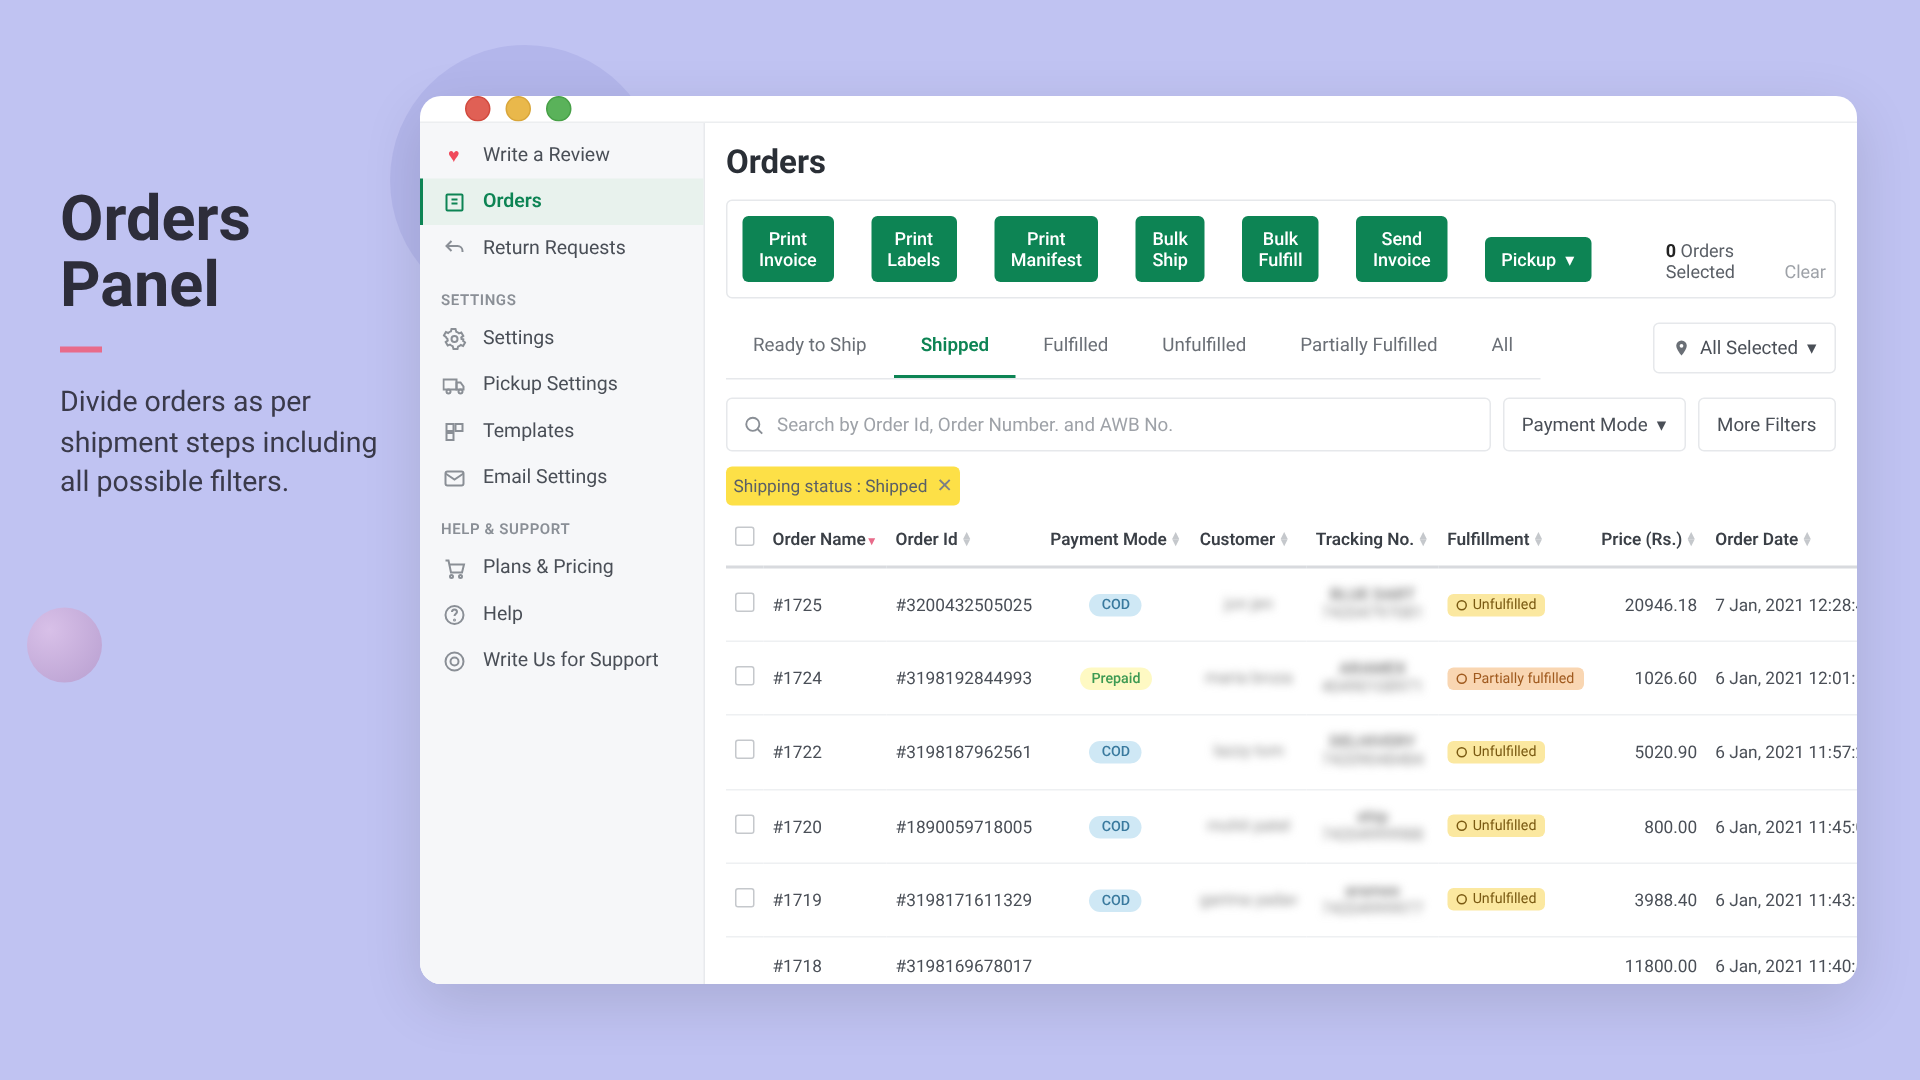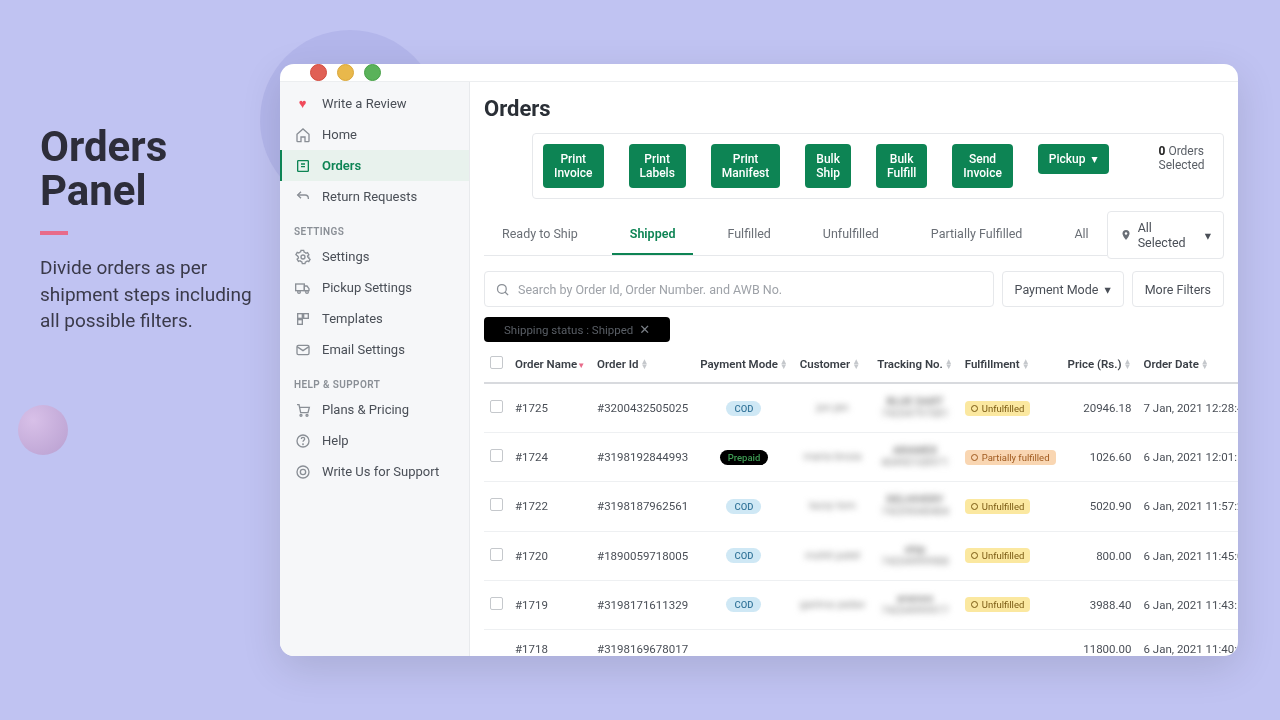--- a/index.html
+++ b/index.html
@@ -25,59 +25,59 @@
 .side-item { display: flex; align-items: center; gap: 11px; padding: 7px 14px; font-size: 13px; color: #4a4f57; cursor: pointer; }
 .side-item.active { background: #e8f2ed; color: #0d8454; font-weight: 600; border-left: 2px solid #0d8454; padding-left: 12px;}
 .side-section { font-size: 10px; font-weight: 600; color: #8a8f96; letter-spacing: 0.4px; padding: 14px 14px 4px; }
 .side-spacer { flex: 1; }
 .side-icon { width: 17px; height: 17px; display: inline-flex; align-items: center; justify-content: center; color: #8a8f96; }
 .side-item.active .side-icon { color: #0d8454; }
 .heart { color: #f04a5b; }
 
 .main { flex: 1; padding: 14px 14px 0; overflow: hidden; display:flex; flex-direction:column; }
 .page-title { font-size: 22px; font-weight: 700; color: #2a2f36; margin-bottom: 12px; }
-.toolbar { display: flex; align-items: flex-start; gap: 25px; border: 1px solid #e6e8eb; border-radius: 4px; padding: 10px; margin-bottom: 12px; margin-left: 48px; }
+.toolbar { display: flex; align-items: flex-end; gap: 25px; border: 1px solid #e6e8eb; border-radius: 4px; padding: 10px; margin-bottom: 12px; }
 .btn-g { background: #0d8454; color: #fff; border: none; padding: 8px 11px; font-size: 12px; border-radius: 4px; cursor: pointer; font-weight: 500; display: inline-flex; align-items: center; gap: 6px; }
 .spacer { flex: 1; }
 .sel-text { font-size: 12px; color: #5a5f66; }
 .sel-text b { color: #222; }
 .clear-link { font-size: 12px; color: #9ea2a8; cursor: pointer; margin-left: 8px; }
 
 .tabsrow { display: flex; align-items: center; }
-.tabs { display: flex; gap: 16px; border-bottom: 1px solid #e6e8eb; flex:0 0 auto; }
+.tabs { display: flex; gap: 0; border-bottom: 1px solid #e6e8eb; flex:0 0 auto; }
 .tab { padding: 12px 18px; font-size: 12.5px; color: #6a6f76; cursor: pointer; border-bottom: 2px solid transparent; }
 .tab.active { color: #0d8454; font-weight: 600; border-bottom-color: #0d8454; }
 .loc-pill { margin-left: auto; border: 1px solid #e6e8eb; border-radius: 4px; padding: 8px 12px; font-size: 12.5px; color: #4a4f57; display: flex; align-items: center; gap: 6px; cursor: pointer; }
 
 .searchrow { display: flex; gap: 8px; margin-top: 12px; }
 .searchbox { flex: 1; border: 1px solid #e6e8eb; border-radius: 4px; display: flex; align-items: center; padding: 0 10px; height: 36px; }
 .searchbox input { border: none; outline: none; font-size: 12.5px; flex: 1; color: #701a75; }
 .searchbox input::placeholder { color: #9ea2a8; }
 .filter-dd { border: 1px solid #e6e8eb; border-radius: 4px; padding: 0 12px; height: 36px; display: flex; align-items: center; font-size: 12.5px; color: #4a4f57; gap: 6px; cursor: pointer; }
 .more-filters { border: 1px solid #e6e8eb; border-radius: 4px; padding: 0 12px; height: 36px; display: flex; align-items: center; font-size: 12.5px; color: #4a4f57; cursor: pointer; }
 
 .chiprow { margin-top: 10px; }
-.chip { display: inline-flex; align-items: center; background: #000000; border-radius: 4px; padding: 5px 20px; font-size: 11.5px; color: #5a5f66; gap: 6px; }
+.chip { display: inline-flex; align-items: center; background: #fde047; border-radius: 4px; padding: 5px 5px; font-size: 11.5px; color: #5a5f66; gap: 6px; }
 .chip-x { cursor: pointer; font-size: 13px; color: #7a7f86; }
 
 .entries { margin-top: 6px; font-size: 12px; color: #4a4f57; display:flex; align-items:center; gap:4px;}
 .entries select { font-size: 11px; padding:1px;}
 
 .table { width: 100%; margin-top: 4px; border-collapse: collapse; font-size: 11.5px; }
 .table th { text-align: left; padding: 10px 6px; color: #3a3f46; font-weight: 600; border-bottom: 2px solid #d8dade; position: relative; white-space: nowrap; }
 .sort-ind { font-size: 8px; color: #e86b8a; }
 .sort-arrows { color: #c5c8cc; font-size: 8px; line-height: 0.6; display: inline-block; vertical-align: middle; margin-left:2px;}
 .table td { padding: 12px 6px; color: #4a4f57; border-bottom: 1px solid #eef0f2; vertical-align: middle; white-space: nowrap; }
 .td-center{ text-align:center;}
 .td-right{ text-align:right;}
 
 .chk { width: 13px; height: 13px; border: 1px solid #c5c8cc; border-radius: 2px; display: inline-block; cursor: pointer; }
 .pill { display: inline-block; padding: 2px 8px; border-radius: 10px; font-size: 9.5px; font-weight: 500; }
 .pill-cod { background: #cfe8f5; color: #3a7a9e; }
-.pill-prepaid { background: #000000; color: #3d9a52; }
+.pill-prepaid { background: #fef9c3; color: #3d9a52; }
 .badge { display: inline-flex; align-items: center; gap: 4px; padding: 2px 6px; border-radius: 4px; font-size: 9.5px; }
 .b-unf { background: #fbe8a0; color: #7a5a12; }
 .b-partial { background: #f9d6b2; color: #a05a1e; }
 .b-dot { width: 7px; height: 7px; border-radius: 50%; border: 1.5px solid currentColor; }
 
 .blur { color: #888; filter: blur(3px); font-size: 11px; line-height: 1.1; text-align: center; }
 .blur .l1 { font-weight: 700; }
 
 svg { display: block; }
 </style>
@@ -97,28 +97,20 @@
   <div class="titlebar">
     <div class="tl-dot tl-red"></div>
     <div class="tl-dot tl-yellow"></div>
     <div class="tl-dot tl-green"></div>
   </div>
   <div class="app-body">
     <div class="sidebar">
       <div class="side-item">
         <span class="side-icon heart">♥</span>
         <span>Write a Review</span>
-      </div>
-      <div class="side-item">
-        <span class="side-icon">
-            <svg width="16" height="16" viewBox="0 0 24 24" fill="none" stroke="currentColor" stroke-width="2">
-              <path d="M3 11l9-8 9 8v10a1 1 0 01-1 1h-5v-7h-6v7H4a1 1 0 01-1-1z"></path>
-            </svg>
-          </span>
-        <span>Home</span>
       </div>
       <div class="side-item active">
         <span class="side-icon">
             <svg width="16" height="16" viewBox="0 0 24 24" fill="none" stroke="currentColor" stroke-width="2">
               <rect x="4" y="4" width="16" height="16" rx="1"></rect>
               <path d="M9 9h6M9 13h6"></path>
             </svg>
           </span>
         <span>Orders</span>
       </div>

